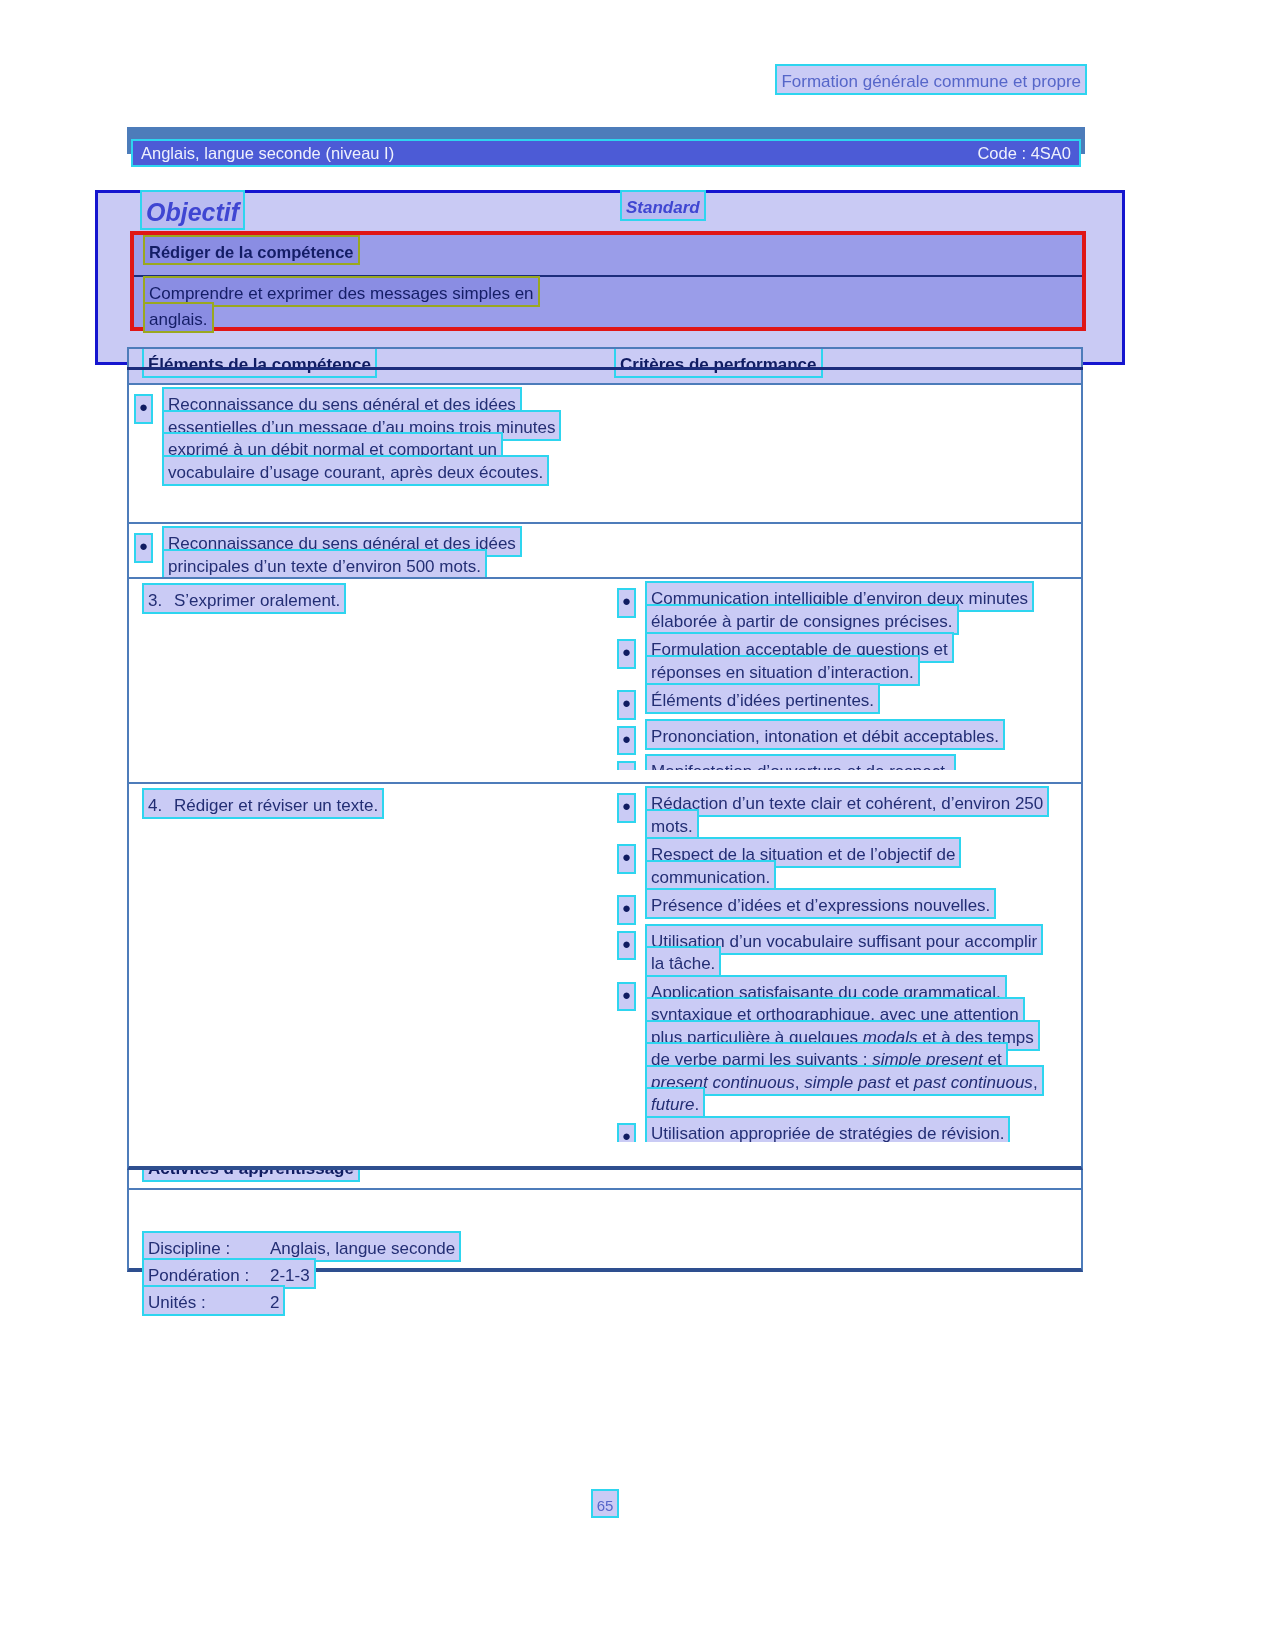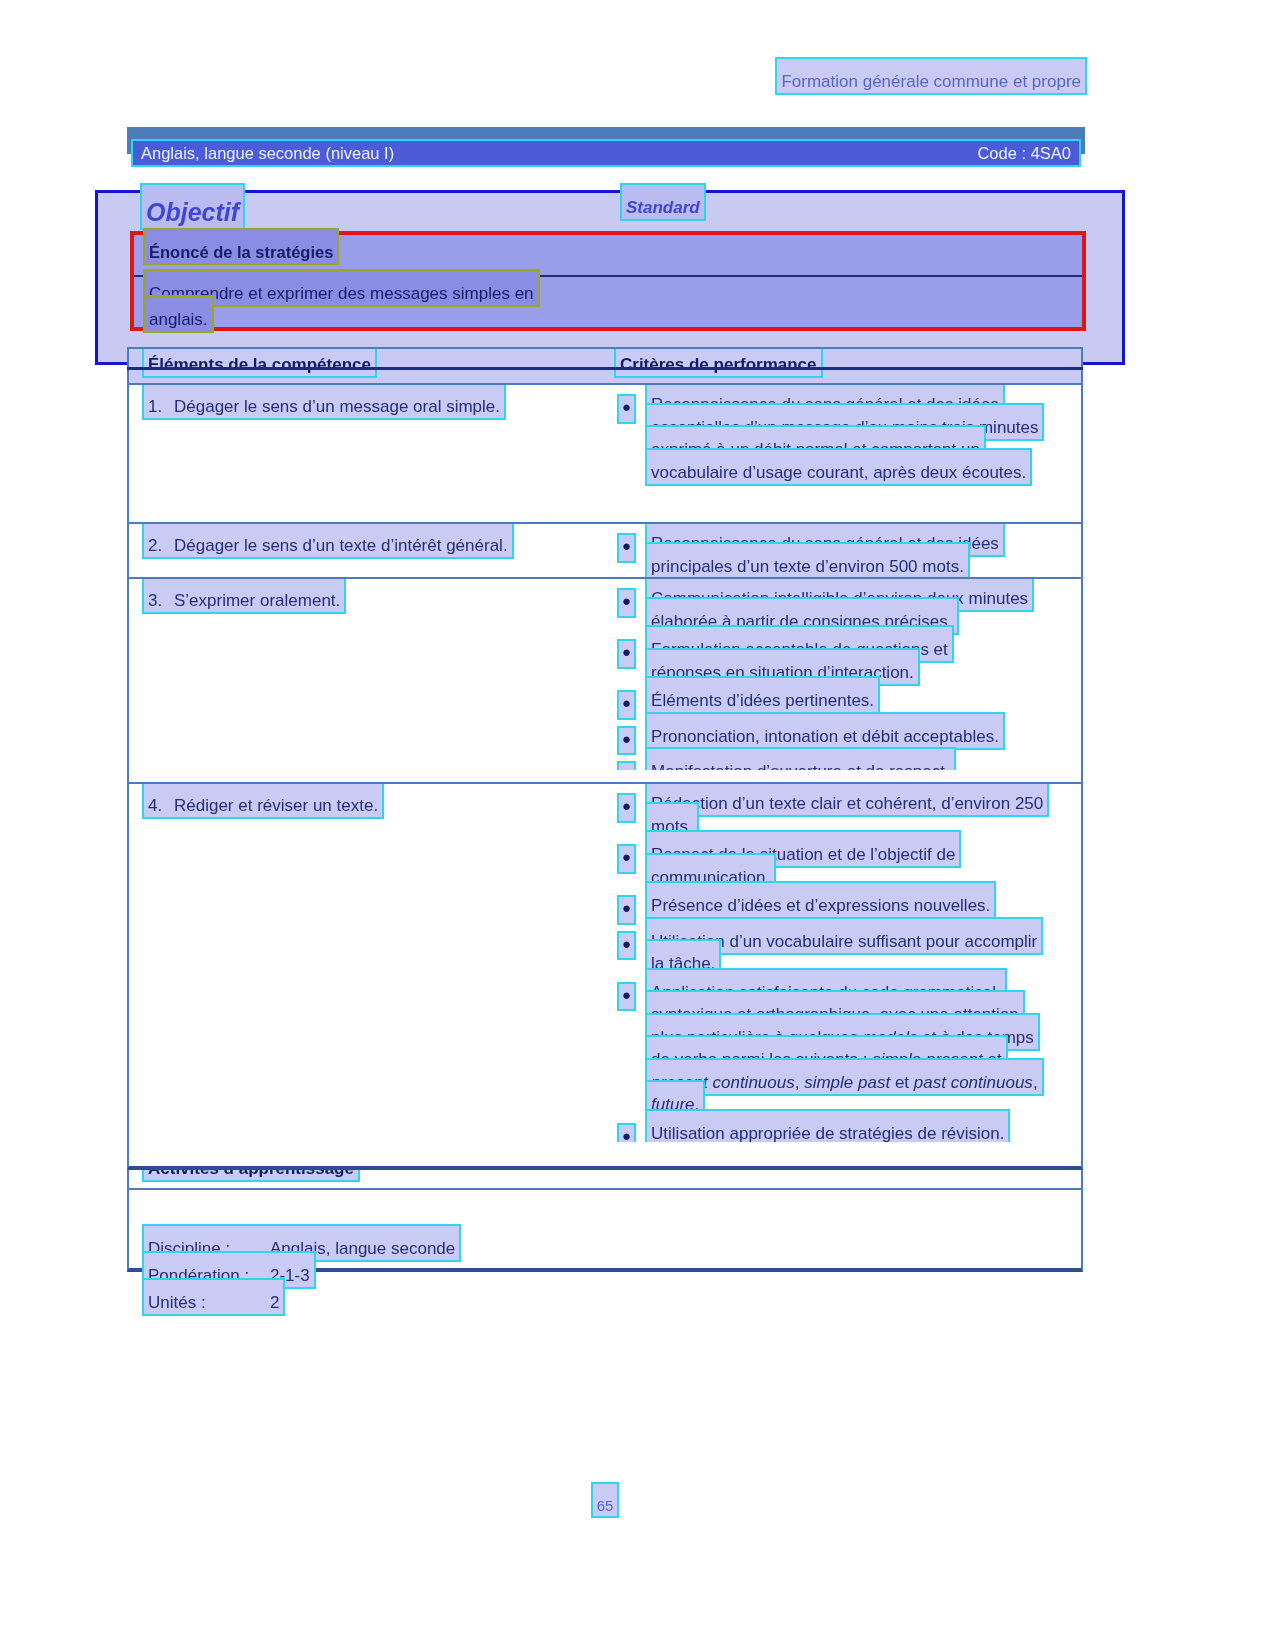--- a/index.html
+++ b/index.html
@@ -21,21 +21,21 @@
     --overlay-border:#1515cf;
   }
   html,body{margin:0;padding:0;background:#888;}
   .page{
     position:relative;width:1275px;height:1651px;background:#ffffff;
     font-family:"Liberation Sans","DejaVu Sans",sans-serif;
     color:var(--ink);font-size:17px;overflow:hidden;margin:0 auto;
   }
   .hl{
     background:var(--hl-fill);border:2px solid var(--cyan);
-    padding:13px 4px 2px;box-decoration-break:clone;-webkit-box-decoration-break:clone;
+    padding:6px 4px 2px;box-decoration-break:clone;-webkit-box-decoration-break:clone;
   }
   .hl-band{background:var(--band-fill);border:2px solid var(--cyan);color:#eef1fc;}
   .hl-stmt{background:var(--stmt-hl);border:2px solid var(--olive);color:#141d66;}
   .hl-head{background:#babcf1;border:2px solid var(--cyan);}
 
   .eyebrow{position:absolute;top:72px;right:188px;font-size:17px;color:var(--eyebrow);}
 
   .title-bar{position:absolute;left:127px;top:127px;width:958px;height:27px;background:var(--steel);}
   .tb-band{position:absolute;left:4px;right:4px;top:12px;height:24px;display:flex;align-items:center;
     justify-content:space-between;padding:0 8px;font-size:16.5px;}
@@ -101,53 +101,47 @@
   <div class="overlay">
     <div class="h-objectif">
       <span class="hl-head hl">Objectif</span>
     </div>
     <div class="h-standard">
       <span class="hl-head hl">Standard</span>
     </div>
 
     <div class="stmt-box">
       <div class="stmt-head">
-        <span class="hl hl-stmt">Énoncé de la stratégies</span>
+        <span class="hl hl-stmt">Rédiger de la compétence</span>
       </div>
       <div class="stmt-sep"></div>
       <div class="stmt-body">
         <span class="hl hl-stmt">Comprendre et exprimer des messages simples en anglais.</span>
       </div>
     </div>
   </div>
 
   <div class="navy-rule"></div>
 
   <div class="comp-table">
     <div class="thead">
       <span class="th1"><span class="hl">Éléments de la compétence</span></span>
       <span class="th2"><span class="hl">Critères de performance</span></span>
     </div>
 
     <div class="trow r1">
-      <div class="cell-l">
-        <span class="hl lh23"><span class="el-num">1.</span><span>Dégager le sens d’un message oral simple.</span></span>
-      </div>
       <div class="cell-r">
         <div class="crit">
           <span class="hl bullet-box"><span class="bullet">●</span></span>
           <div class="para"><span class="hl">Reconnaissance du sens général et des idées essentielles d’un message d’au moins trois minutes exprimé à un débit normal et comportant un vocabulaire d’usage courant, après deux écoutes.</span></div>
         </div>
       </div>
     </div>
 
     <div class="trow r2">
-      <div class="cell-l">
-        <span class="hl lh23"><span class="el-num">2.</span><span>Dégager le sens d’un texte d’intérêt général.</span></span>
-      </div>
       <div class="cell-r">
         <div class="crit">
           <span class="hl bullet-box"><span class="bullet">●</span></span>
           <div class="para"><span class="hl">Reconnaissance du sens général et des idées principales d’un texte d’environ 500 mots.</span></div>
         </div>
       </div>
     </div>
 
     <div class="trow r3">
       <div class="cell-l">

